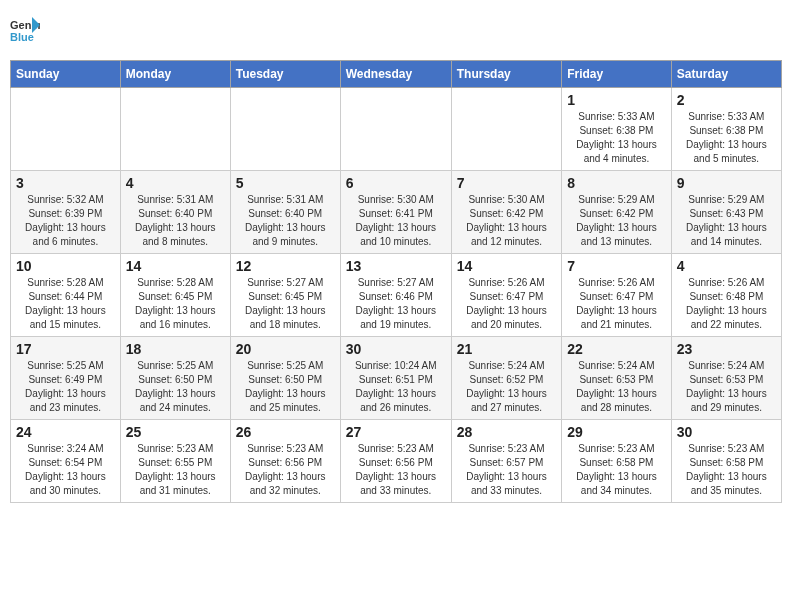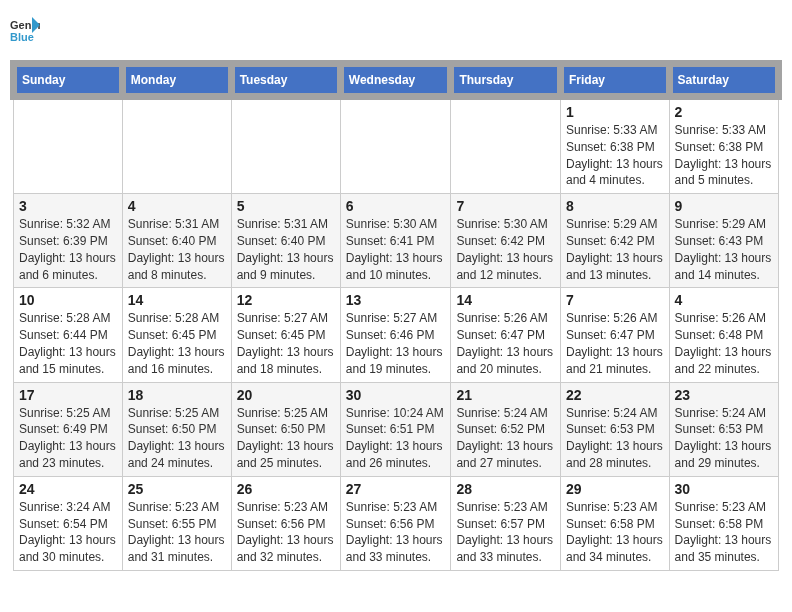--- a/index.html
+++ b/index.html
@@ -43,44 +43,45 @@
       width: 100%;
       border-collapse: collapse;
       font-size: 11px;
     }
     thead tr th {
       background-color: #4472C4;
       color: #fff;
       text-align: left;
       padding: 6px 5px;
       font-size: 12px;
-      border: 7px solid #a3a3a3;
+      border: 1px solid #a3a3a3;
     }
     tbody tr td {
       border: 1px solid #ccc;
       vertical-align: top;
       padding: 4px 5px;
       width: 113px;
       min-height: 80px;
       background: #fff;
     }
     tbody tr:nth-child(even) td {
       background: #f5f5f5;
     }
     .day-number {
       font-size: 14px;
       font-weight: bold;
       color: #222;
       display: block;
       margin-bottom: 2px;
     }
     .day-detail {
-      font-size: 12px;
+      font-size: 10px;
       color: #333;
       line-height: 1.4;
+      text-align: center;
     }
     .empty-cell {
       background: #fff !important;
     }
   </style>
 </head>
 <body>
 
 <div class="header">
   <div class="logo">

